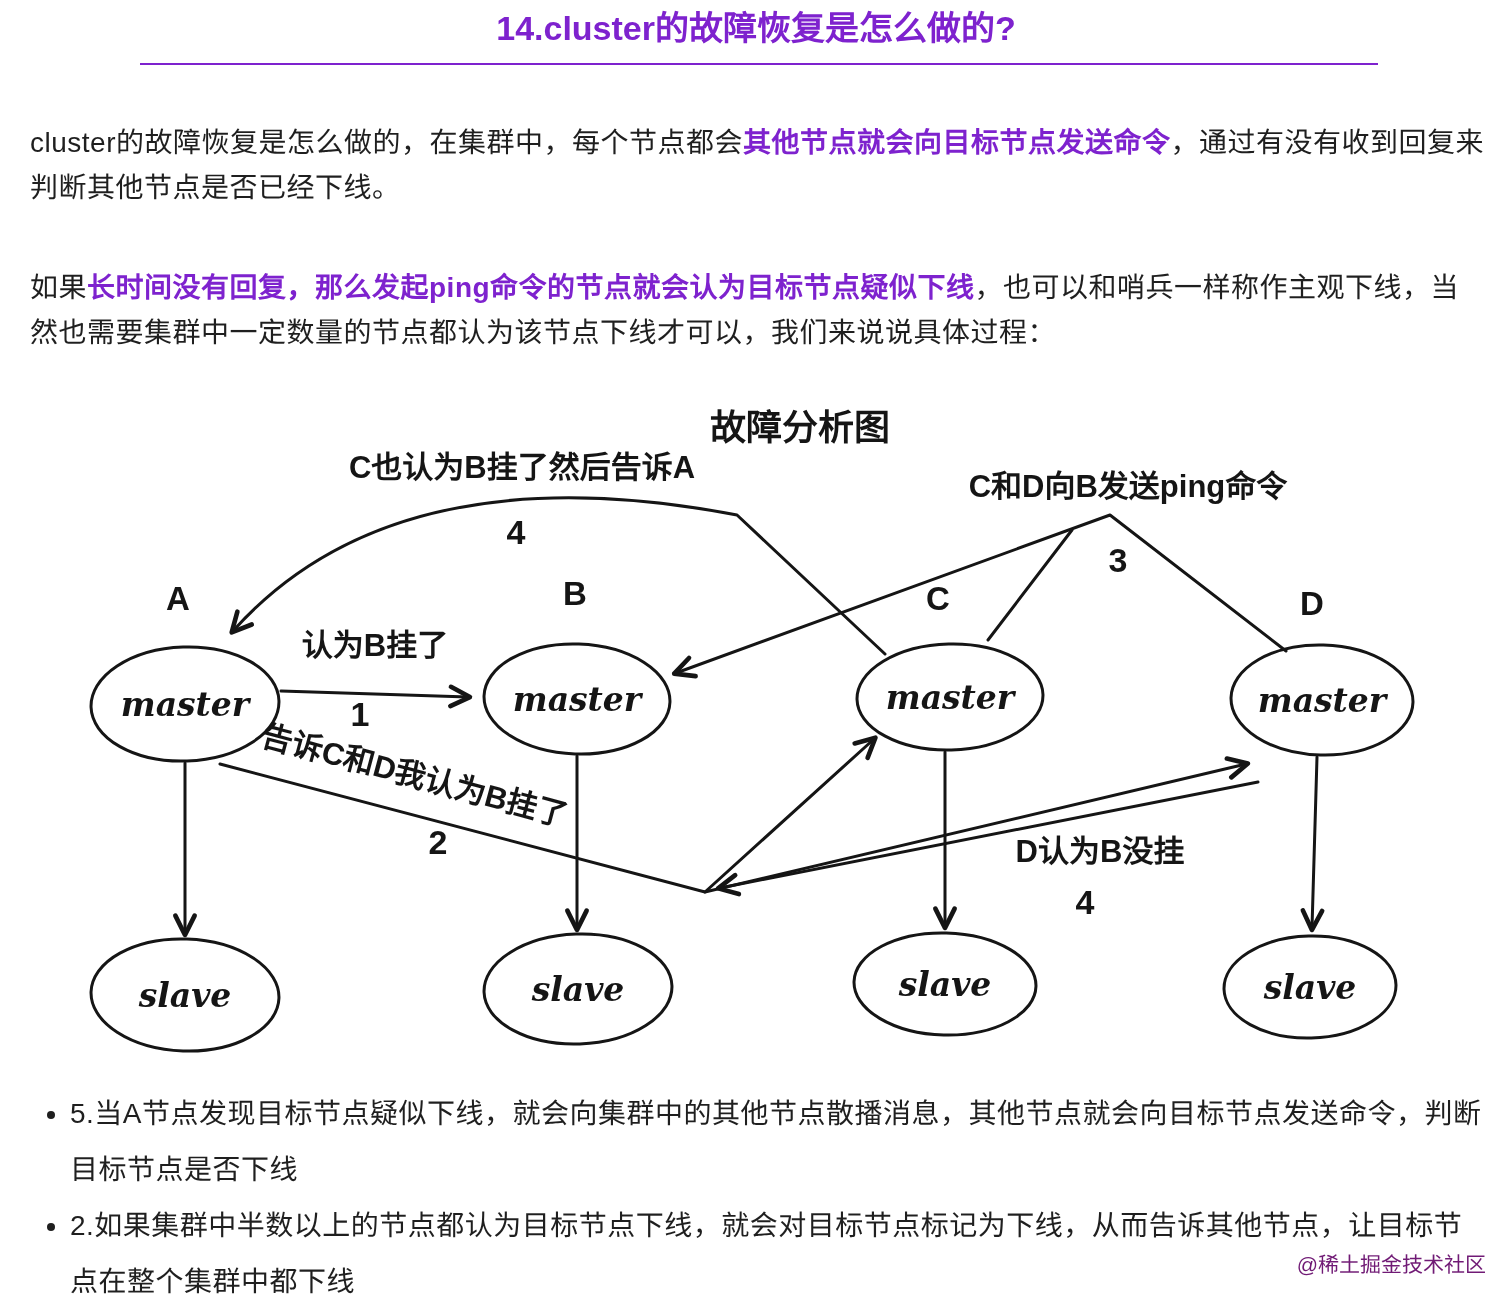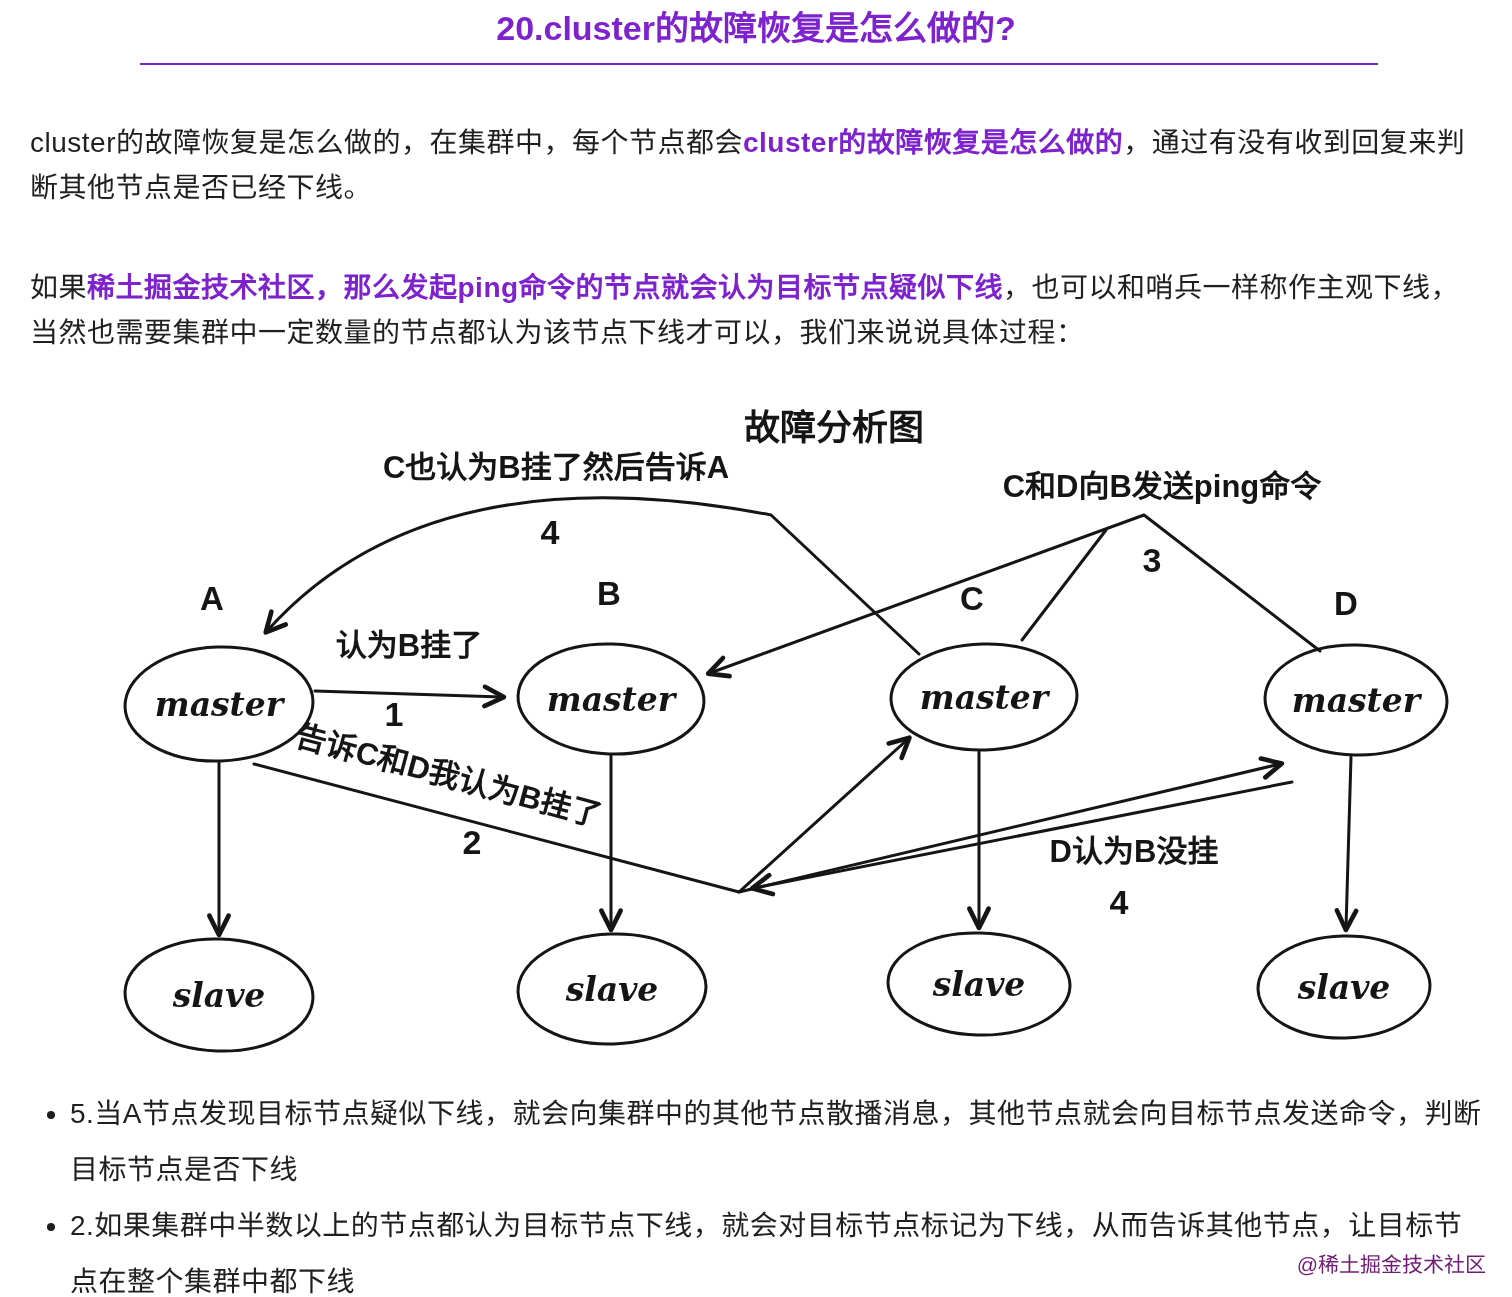--- a/index.html
+++ b/index.html
@@ -6,47 +6,47 @@
   html,body { background:#ffffff; }
   body { font-family:"Liberation Sans","DejaVu Sans",sans-serif; color:#1f1f1f; }
   .page { position:relative; width:1512px; height:1297px; background:#fff; overflow:hidden; }
 
   .title { color:#7e22ce; font-size:34px; font-weight:700; text-align:center; padding-top:8px; line-height:1.2; }
   .divider { border:none; border-top:2px solid #7e22ce; width:1238px; margin:14px 0 0 140px; }
 
   .para { font-size:28px; line-height:1.6; margin:56px 28px 0 30px; letter-spacing:0.5px; }
   .accent { color:#7e22ce; font-weight:700; }
 
-  .fig { margin-top:46px;padding-left:34px; }
+  .fig { margin-top:46px; }
   .dg { display:block; margin:0 auto; }
   .dg > path, .dg > ellipse { fill:none; stroke:#151515; stroke-width:3; stroke-linecap:round; stroke-linejoin:round; }
   .dg text { fill:#151515; font-weight:700; }
   .mid { text-anchor:middle; }
   .t-title { font-size:36px; }
   .t-ann { font-size:31px; }
   .t-num { font-size:34px; }
   .t-letter { font-size:33px; }
   .t-role { font-size:33px; font-style:italic; font-weight:700; font-family:"DejaVu Serif",serif; }
 
   .notes { margin:14px 30px 0 30px; padding-left:40px; font-size:28px; line-height:56px; letter-spacing:0.5px; }
   .notes li { list-style:disc; }
 
   .watermark { position:absolute; top:1248px; right:26px; color:#701a75; font-size:21px; }
 </style>
 </head>
 <body>
 
 <div class="page">
 
-  <h1 class="title">20.cluster的故障恢复是怎么做的?</h1>
+  <h1 class="title">14.cluster的故障恢复是怎么做的?</h1>
   <hr class="divider">
 
-  <p class="para"><span>cluster的故障恢复是怎么做的，在集群中，每个节点都会</span><strong class="accent">cluster的故障恢复是怎么做的</strong><span>，通过有没有收到回复来判断其他节点是否已经下线。</span></p>
+  <p class="para"><span>cluster的故障恢复是怎么做的，在集群中，每个节点都会</span><strong class="accent">其他节点就会向目标节点发送命令</strong><span>，通过有没有收到回复来判断其他节点是否已经下线。</span></p>
 
-  <p class="para"><span>如果</span><strong class="accent">稀土掘金技术社区，那么发起ping命令的节点就会认为目标节点疑似下线</strong><span>，也可以和哨兵一样称作主观下线，当然也需要集群中一定数量的节点都认为该节点下线才可以，我们来说说具体过程：</span></p>
+  <p class="para"><span>如果</span><strong class="accent">长时间没有回复，那么发起ping命令的节点就会认为目标节点疑似下线</strong><span>，也可以和哨兵一样称作主观下线，当然也需要集群中一定数量的节点都认为该节点下线才可以，我们来说说具体过程：</span></p>
 
   <figure class="fig">
     <svg class="dg" width="1512" height="670" viewBox="0 0 1512 670" xmlns="http://www.w3.org/2000/svg">
       <defs>
         <marker id="arw" viewBox="0 0 14 14" refX="11" refY="7" markerWidth="9" markerHeight="9" orient="auto-start-reverse">
           <path d="M2 2 L12 7 L2 12" fill="none" stroke="#151515" stroke-width="2.4" stroke-linecap="round" stroke-linejoin="round"></path>
         </marker>
       </defs>
 
       <text x="800" y="38" class="t-title mid">故障分析图</text>

